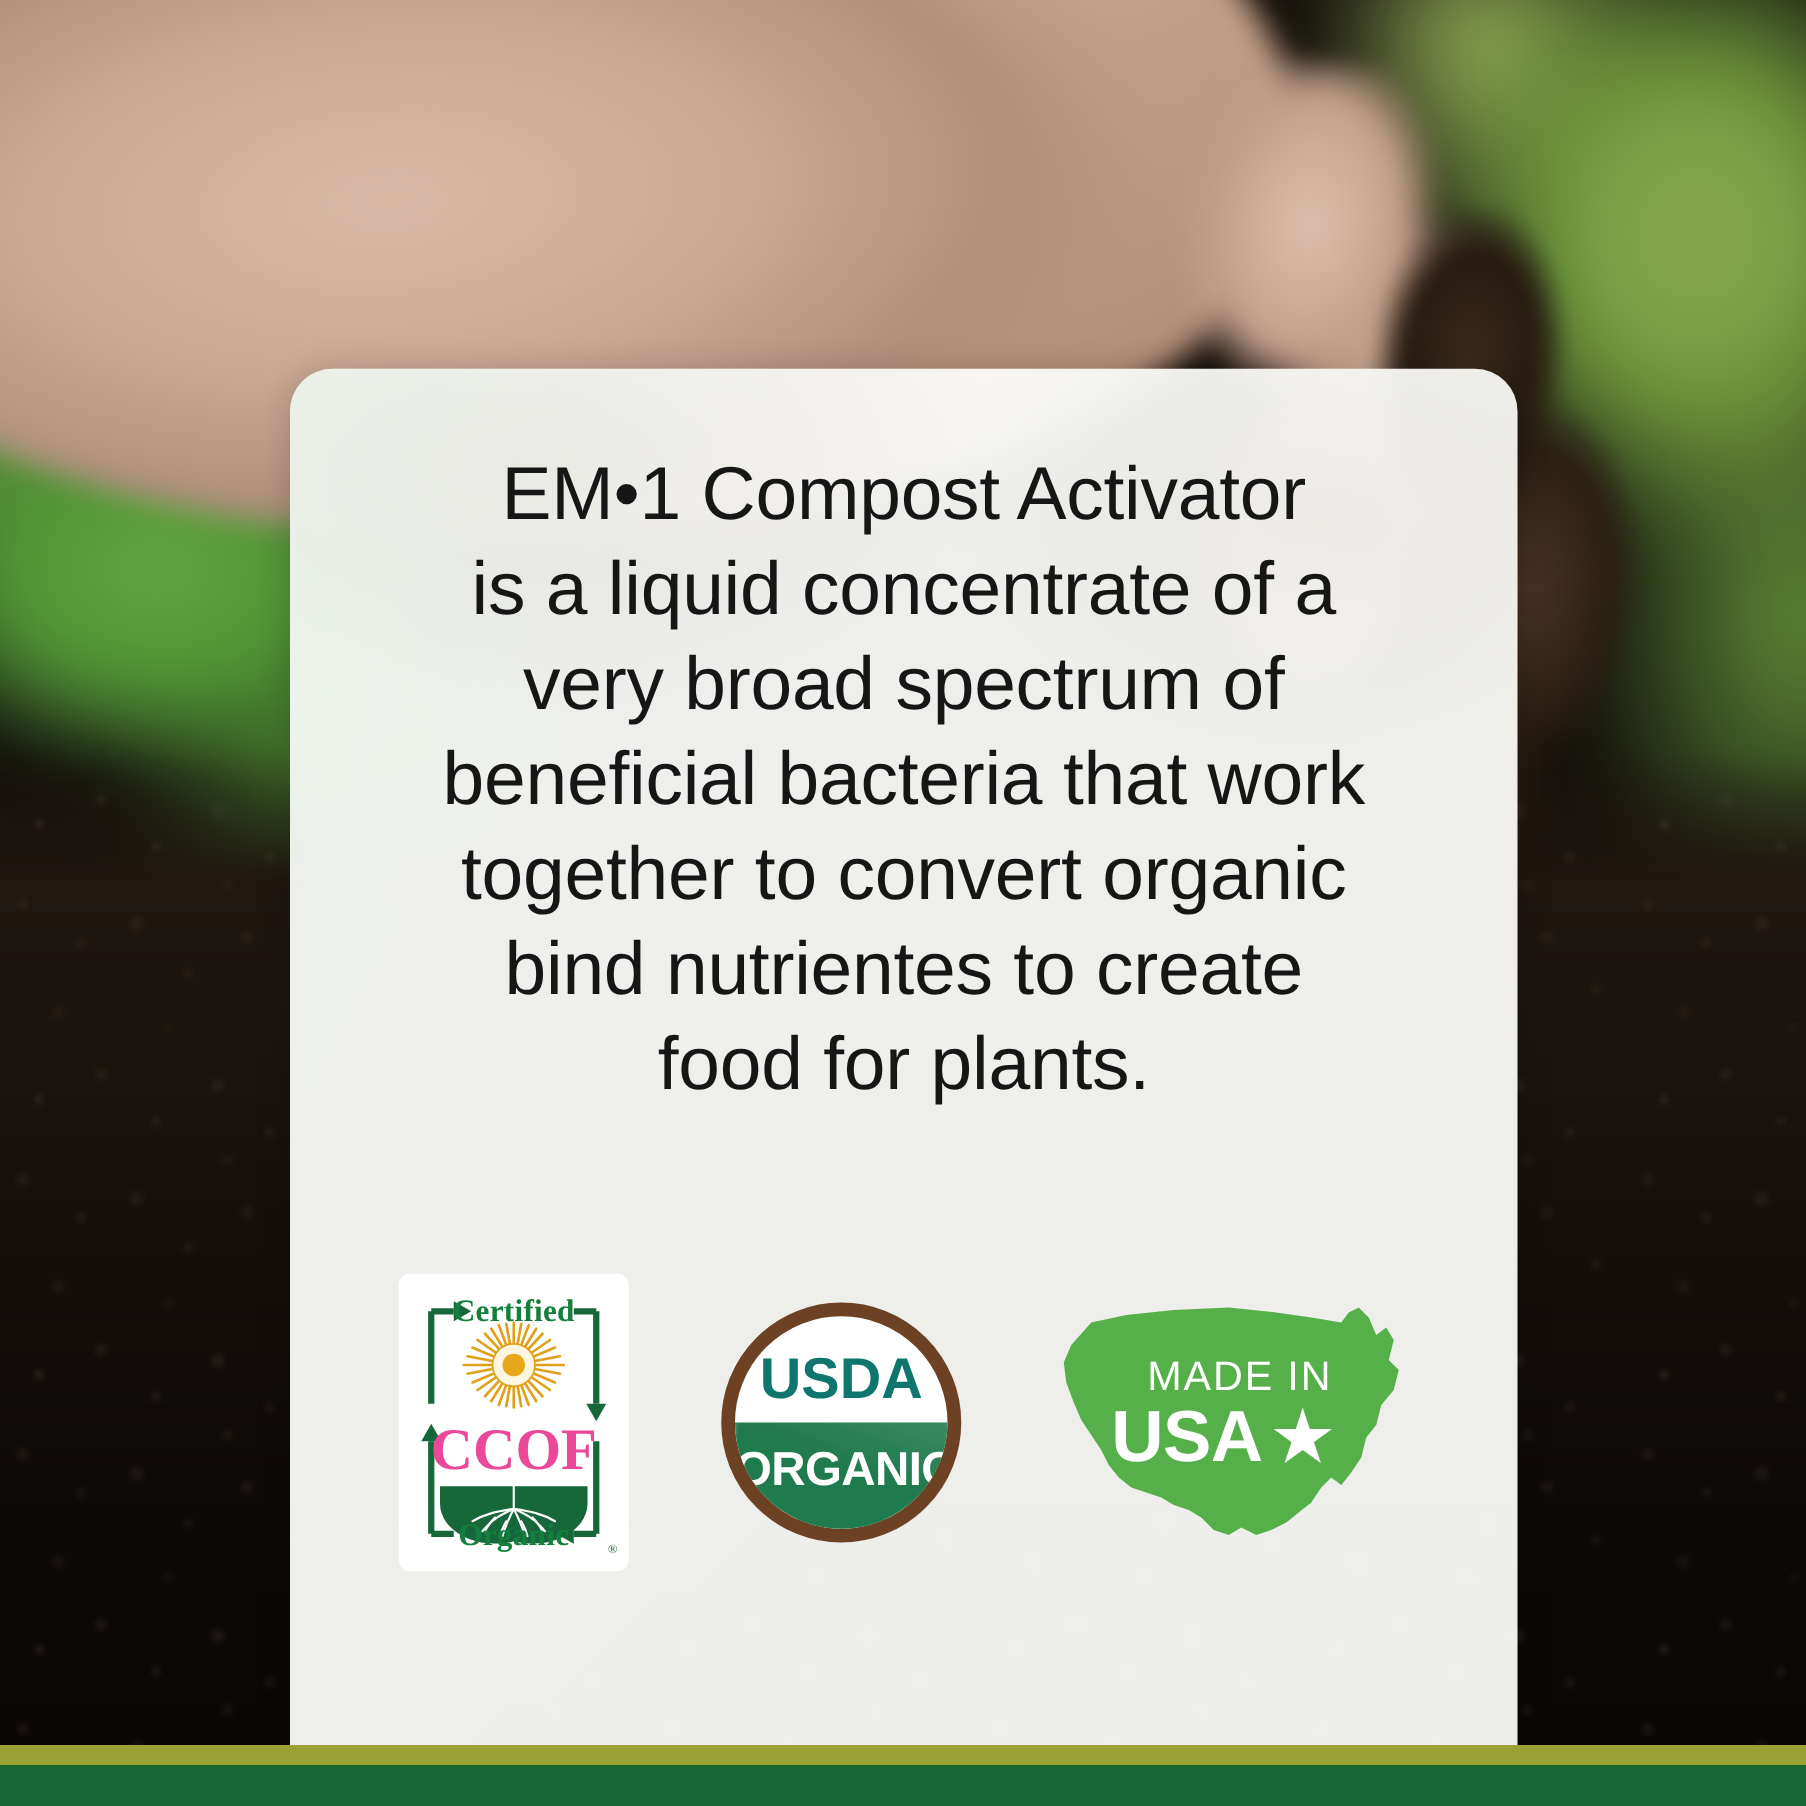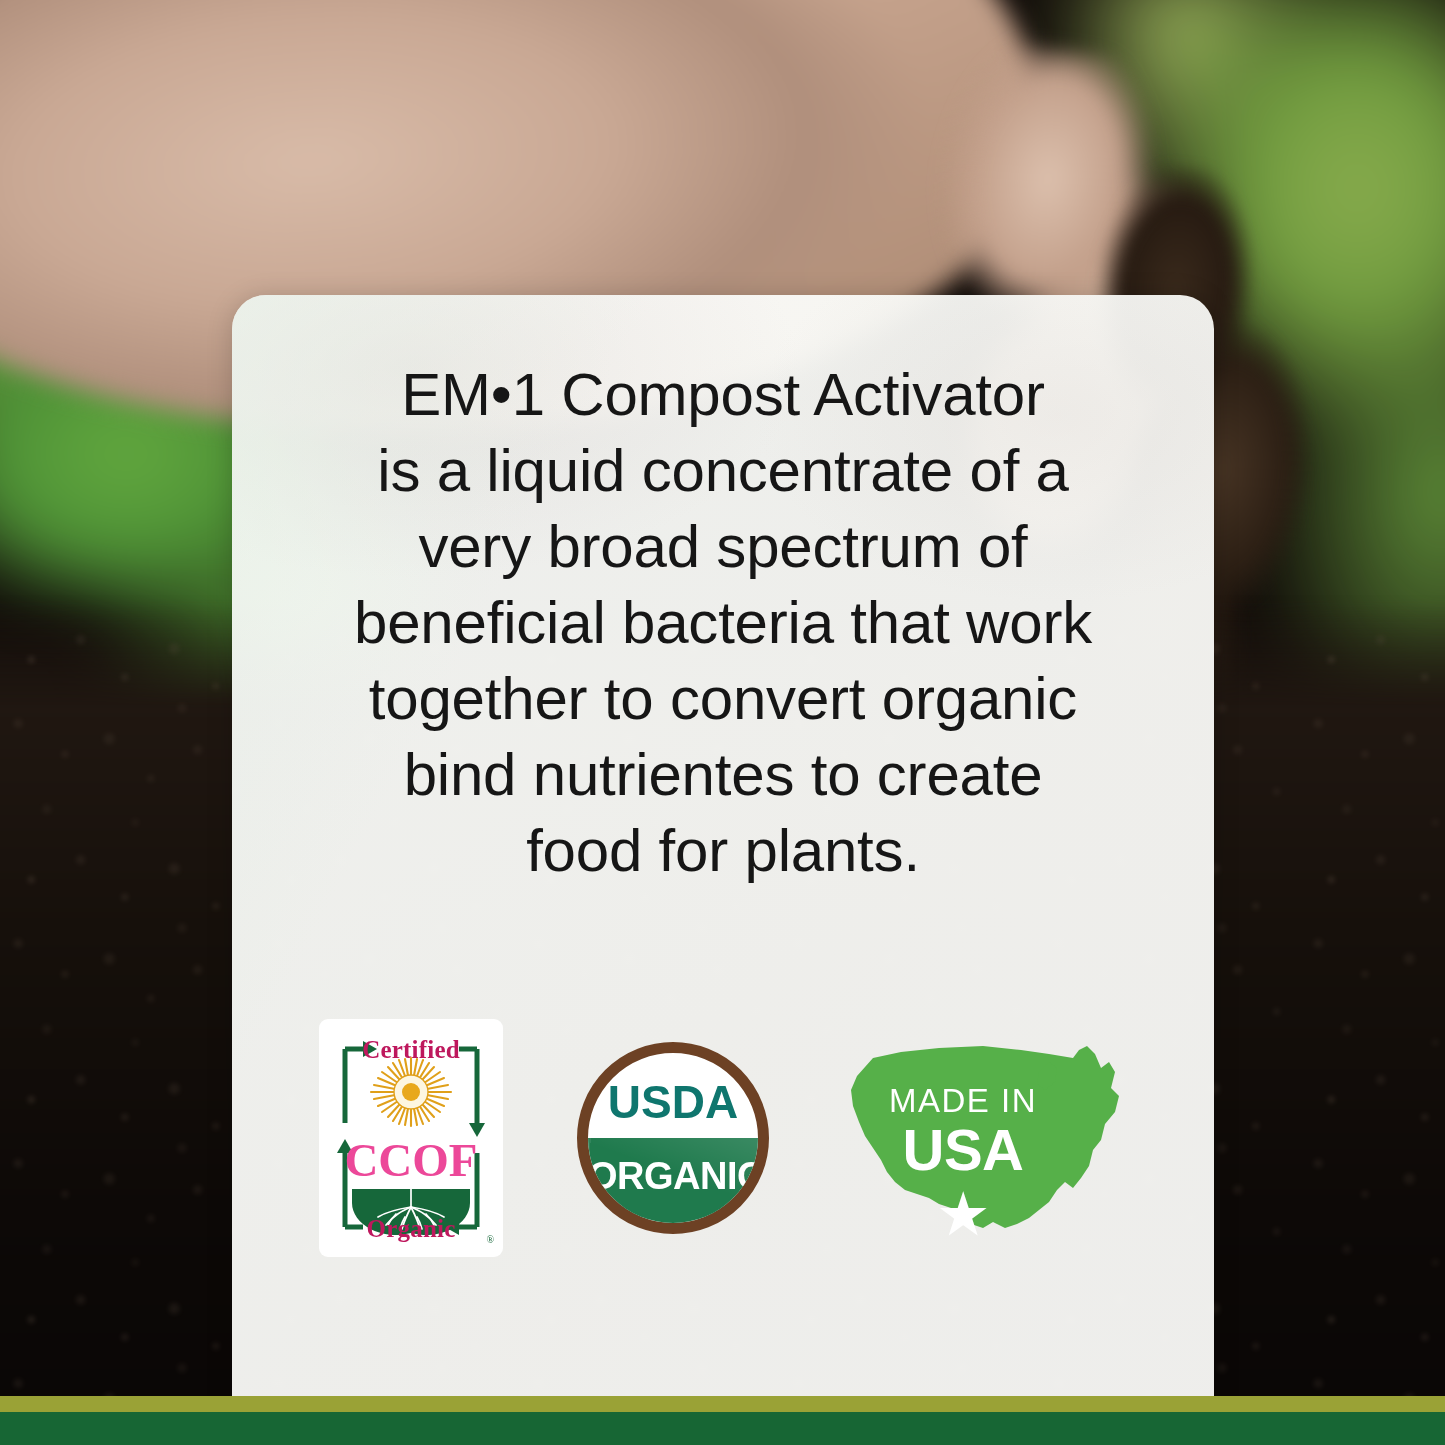--- a/index.html
+++ b/index.html
@@ -186,21 +186,21 @@
     border-radius: 9px;
     flex: none;
   }
   .ccof-inner { position: absolute; inset: 0; }
   .ccof-word {
     position: absolute;
     left: 0; right: 0;
     text-align: center;
     font-family: "Liberation Serif", serif;
     font-weight: bold;
-    color: #be185d;
+    color: #15803d;
     font-size: 25px;
     letter-spacing: 0.2px;
   }
   .ccof-certified { top: 17px; }
   .ccof-organic { bottom: 14px; }
   .ccof-ccof {
     position: absolute;
     left: 0; right: 0;
     top: 118px;
     text-align: center;
@@ -304,21 +304,20 @@
     display: block;
   }
   .usa-usa {
     font-size: 58px;
     font-weight: bold;
     letter-spacing: -0.5px;
     display: flex;
     align-items: center;
     gap: 8px;
     margin-top: 4px;
-    flex-direction: column;
   }
   .usa-star { font-size: 54px; line-height: 1; }
 
   
   .stripe-olive {
     position: absolute;
     left: 0; right: 0;
     top: 1396px;
     height: 16px;
     background: #9aa236;

